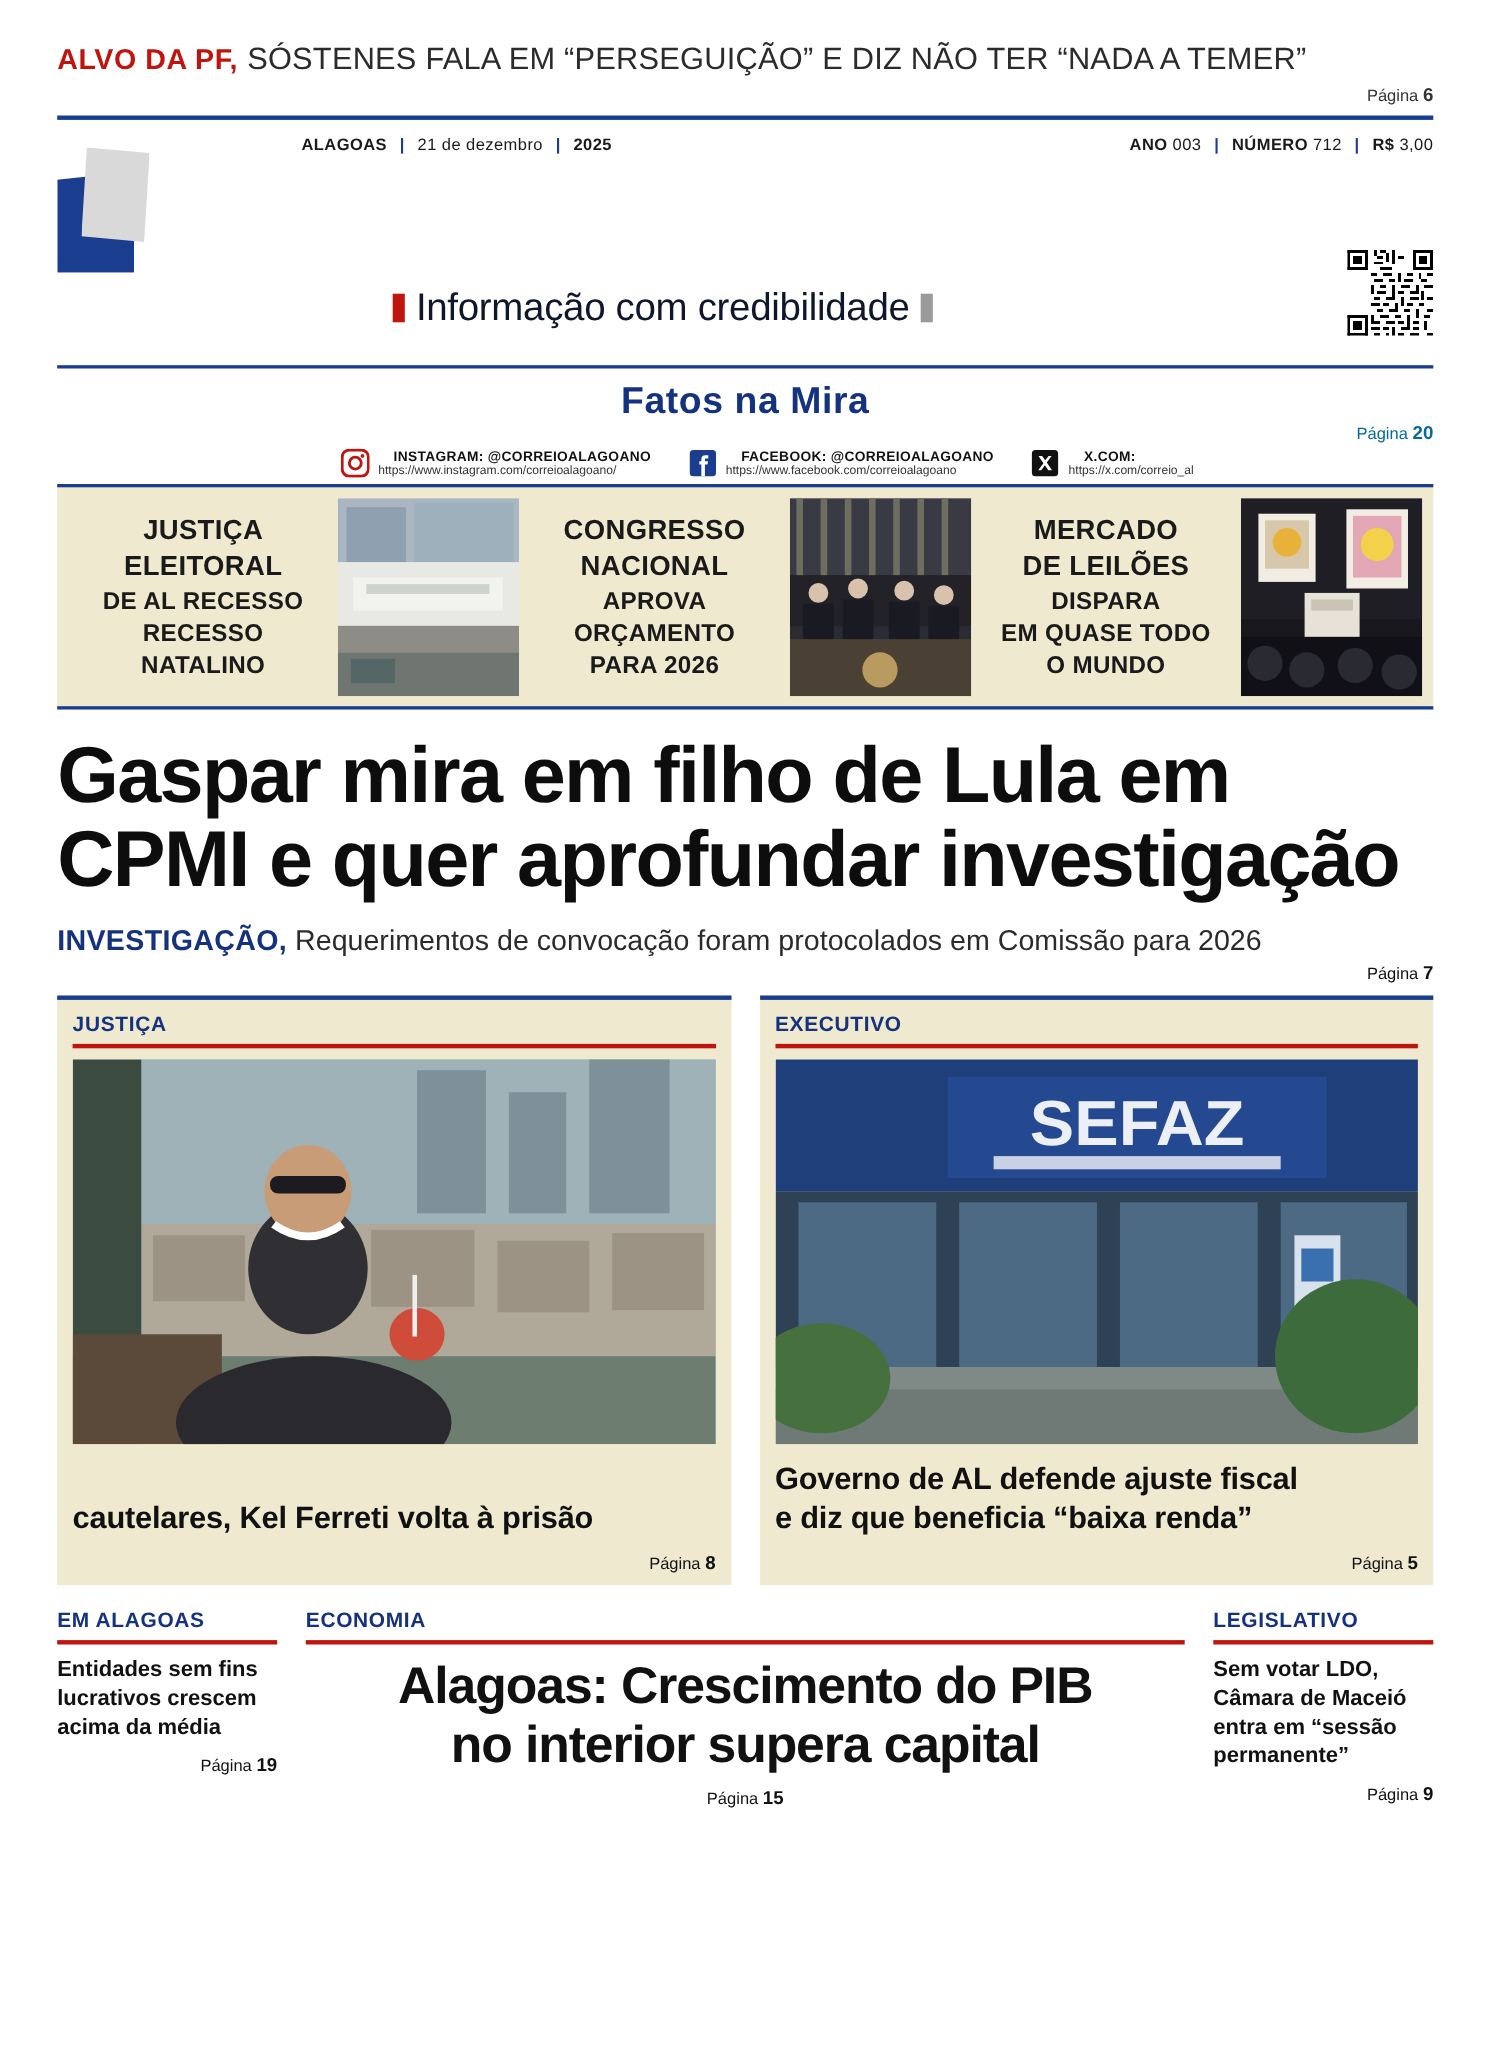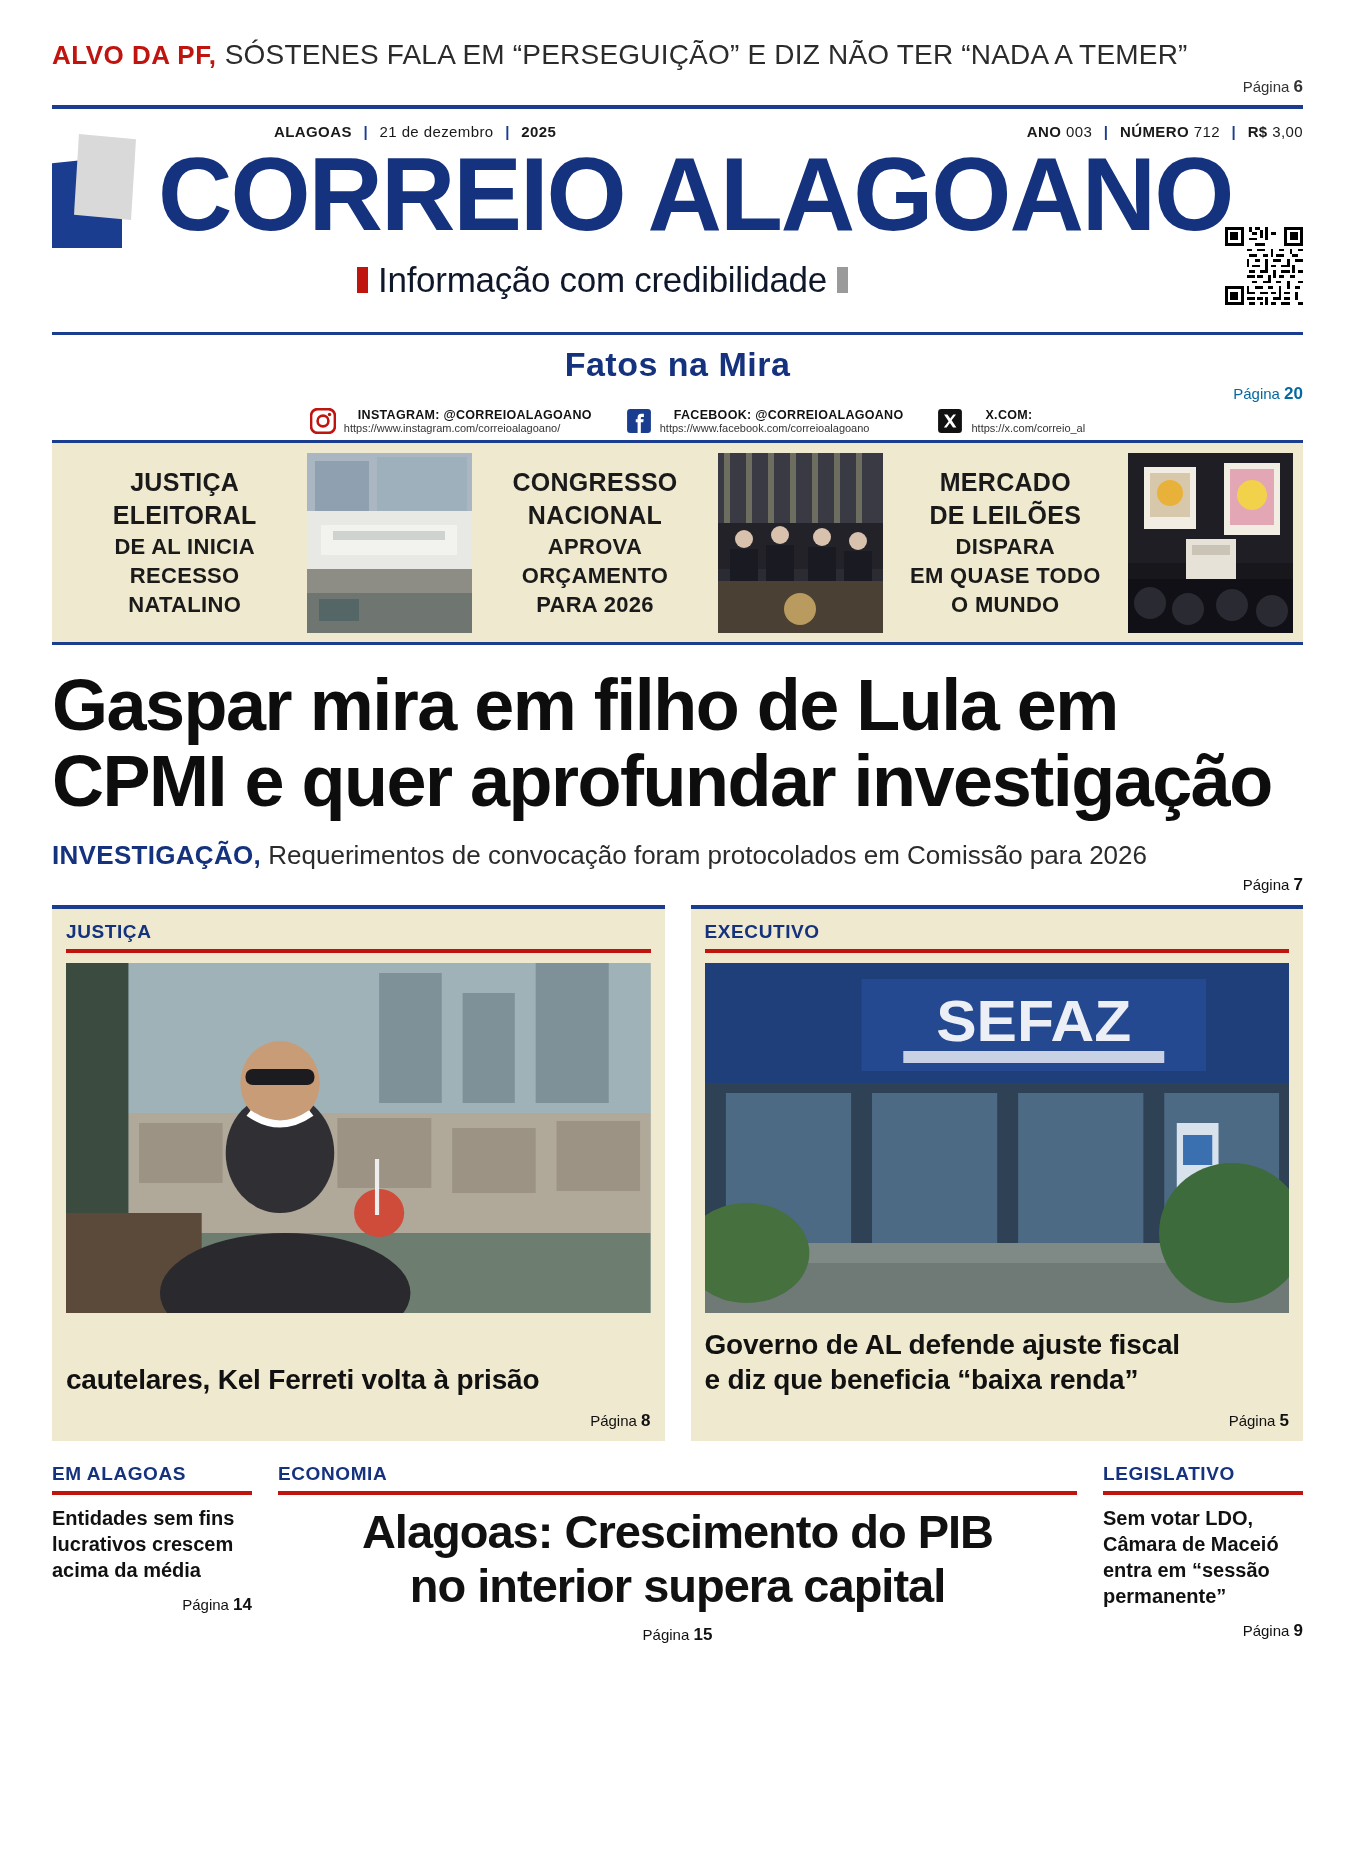--- a/index.html
+++ b/index.html
@@ -174,24 +174,20 @@
         <span class="sep">|</span>
         <b>R$</b>
         <span>3,00</span>
       </div>
     </div>
 
     <div class="logo-row">
       <div class="flag">
         <div class="blue"></div>
         <div class="grey"></div>
-      </div>
-      <div class="wordmark">
-        <span>CORREIO</span>
-        <span>ALAGOANO</span>
       </div>
     </div>
 
     <div class="tagline-row">
       <span class="tag-sq"></span>
       <span class="tagline">Informação com credibilidade</span>
       <span class="tag-sq grey"></span>
     </div>
 
     <svg class="qr" viewBox="0 0 29 29" shape-rendering="crispEdges">
@@ -323,21 +319,21 @@
         </div>
       </div>
     </div>
   </div>
 
   <div class="mira">
     <div class="mira-cell">
       <div class="mira-txt">
         <div class="big">JUSTIÇA</div>
         <div class="big">ELEITORAL</div>
-        <div>DE AL INICIA</div>
+        <div>DE AL RECESSO</div>
         <div>RECESSO</div>
         <div>NATALINO</div>
       </div>
       <div class="mira-img">
         <svg class="img-ph" viewBox="0 0 165 180" preserveAspectRatio="none">
           <rect width="165" height="180" fill="#b9c3cb"></rect>
           <rect y="0" width="165" height="62" fill="#aab6c2"></rect>
           <rect x="8" y="8" width="54" height="50" fill="#8fa0b0"></rect>
           <rect x="70" y="4" width="90" height="54" fill="#9fb0bd"></rect>
           <rect x="0" y="58" width="165" height="58" fill="#e8e9e4"></rect>
@@ -518,21 +514,21 @@
   </div>
 
   <div class="bottom">
 
     <div class="bcol left">
       <div class="bcat">EM ALAGOAS</div>
       <div class="bcatrule"></div>
       <h3>Entidades sem fins lucrativos crescem acima da média</h3>
       <div class="bpg">
         <span>Página</span>
-        <b>14</b>
+        <b>19</b>
       </div>
     </div>
 
     <div class="bcol mid">
       <div class="bcat">ECONOMIA</div>
       <div class="bcatrule"></div>
       <h3>
         <span>Alagoas: Crescimento do PIB</span><br>
         <span>no interior supera capital</span>
       </h3>

